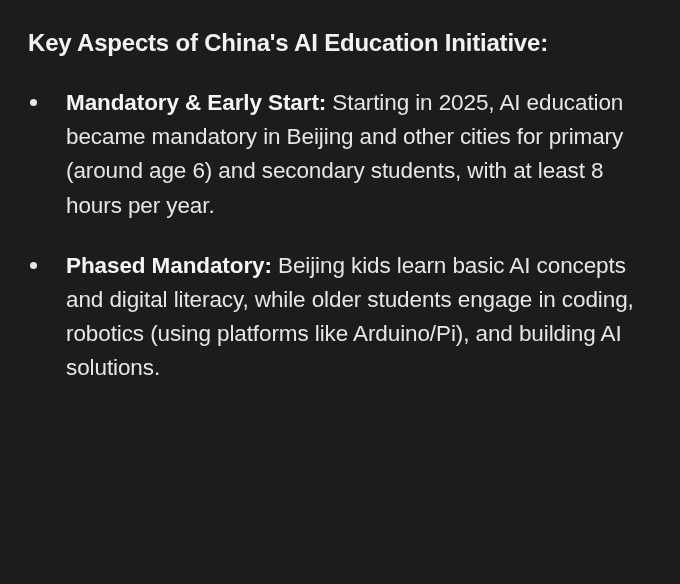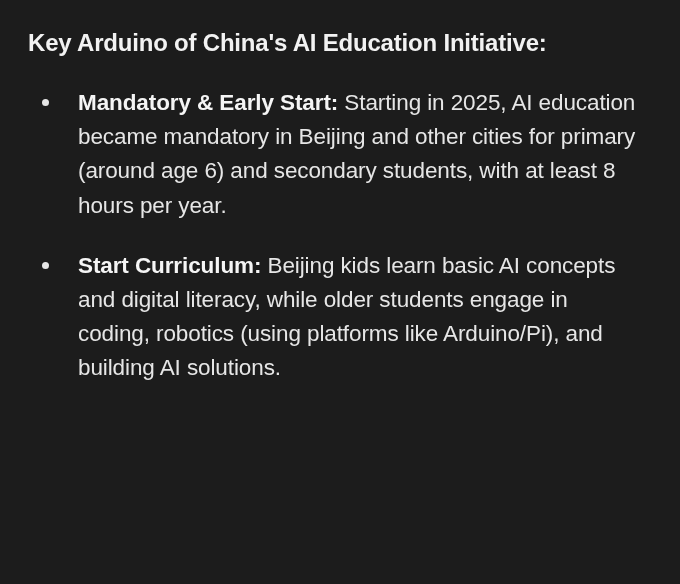--- a/index.html
+++ b/index.html
@@ -25,21 +25,21 @@
     font-size: 24px;
     font-weight: bold;
     line-height: 1.42;
     letter-spacing: -0.2px;
     color: #f2f2f2;
     margin: 0 0 26px 0;
     max-width: 520px;
   }
   .bullet-list {
     list-style: none;
-    margin: 12px;
+    margin: 0;
     padding: 0;
   }
   .bullet-item {
     position: relative;
     padding-left: 38px;
     margin-bottom: 26px;
     font-size: 22.5px;
     line-height: 1.52;
     letter-spacing: -0.1px;
     color: #e6e6e6;
@@ -62,29 +62,29 @@
   }
   .bullet-text {
     font-weight: normal;
   }
 </style>
 </head>
 <body>
 
 <div class="page">
 
-  <h1 class="heading">Key Arduino of China's AI Education Initiative:</h1>
+  <h1 class="heading">Key Aspects of China's AI Education Initiative:</h1>
 
   <ul class="bullet-list">
 
     <li class="bullet-item">
       <span class="bullet-dot"></span>
       <span class="bullet-term">Mandatory &amp; Early Start:</span><span class="bullet-text"> Starting in 2025, AI education became mandatory in Beijing and other cities for primary (around age 6) and secondary students, with at least 8 hours per year.</span>
     </li>
 
     <li class="bullet-item">
       <span class="bullet-dot"></span>
-      <span class="bullet-term">Start Curriculum:</span><span class="bullet-text"> Beijing kids learn basic AI concepts and digital literacy, while older students engage in coding, robotics (using platforms like Arduino/Pi), and building AI solutions.</span>
+      <span class="bullet-term">Phased Mandatory:</span><span class="bullet-text"> Beijing kids learn basic AI concepts and digital literacy, while older students engage in coding, robotics (using platforms like Arduino/Pi), and building AI solutions.</span>
     </li>
 
   </ul>
 
 </div>
 
 </body></html>

